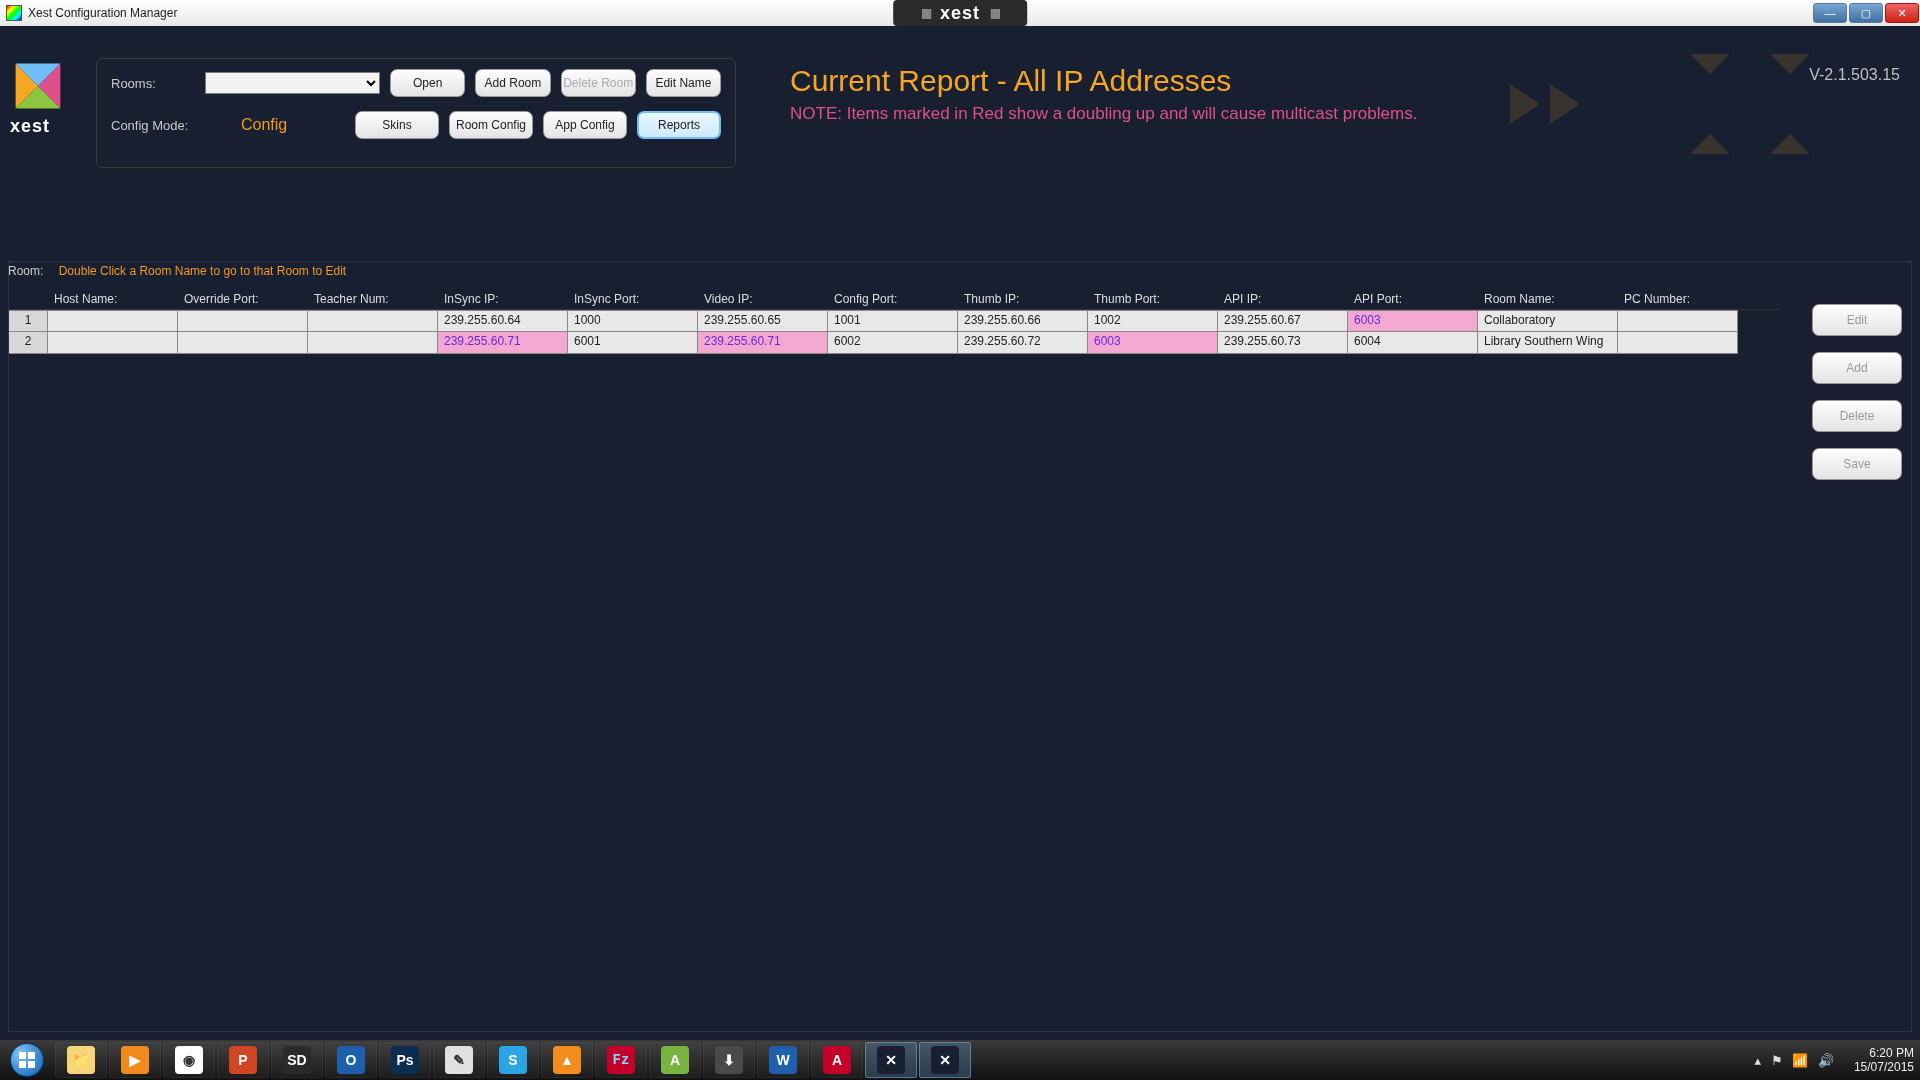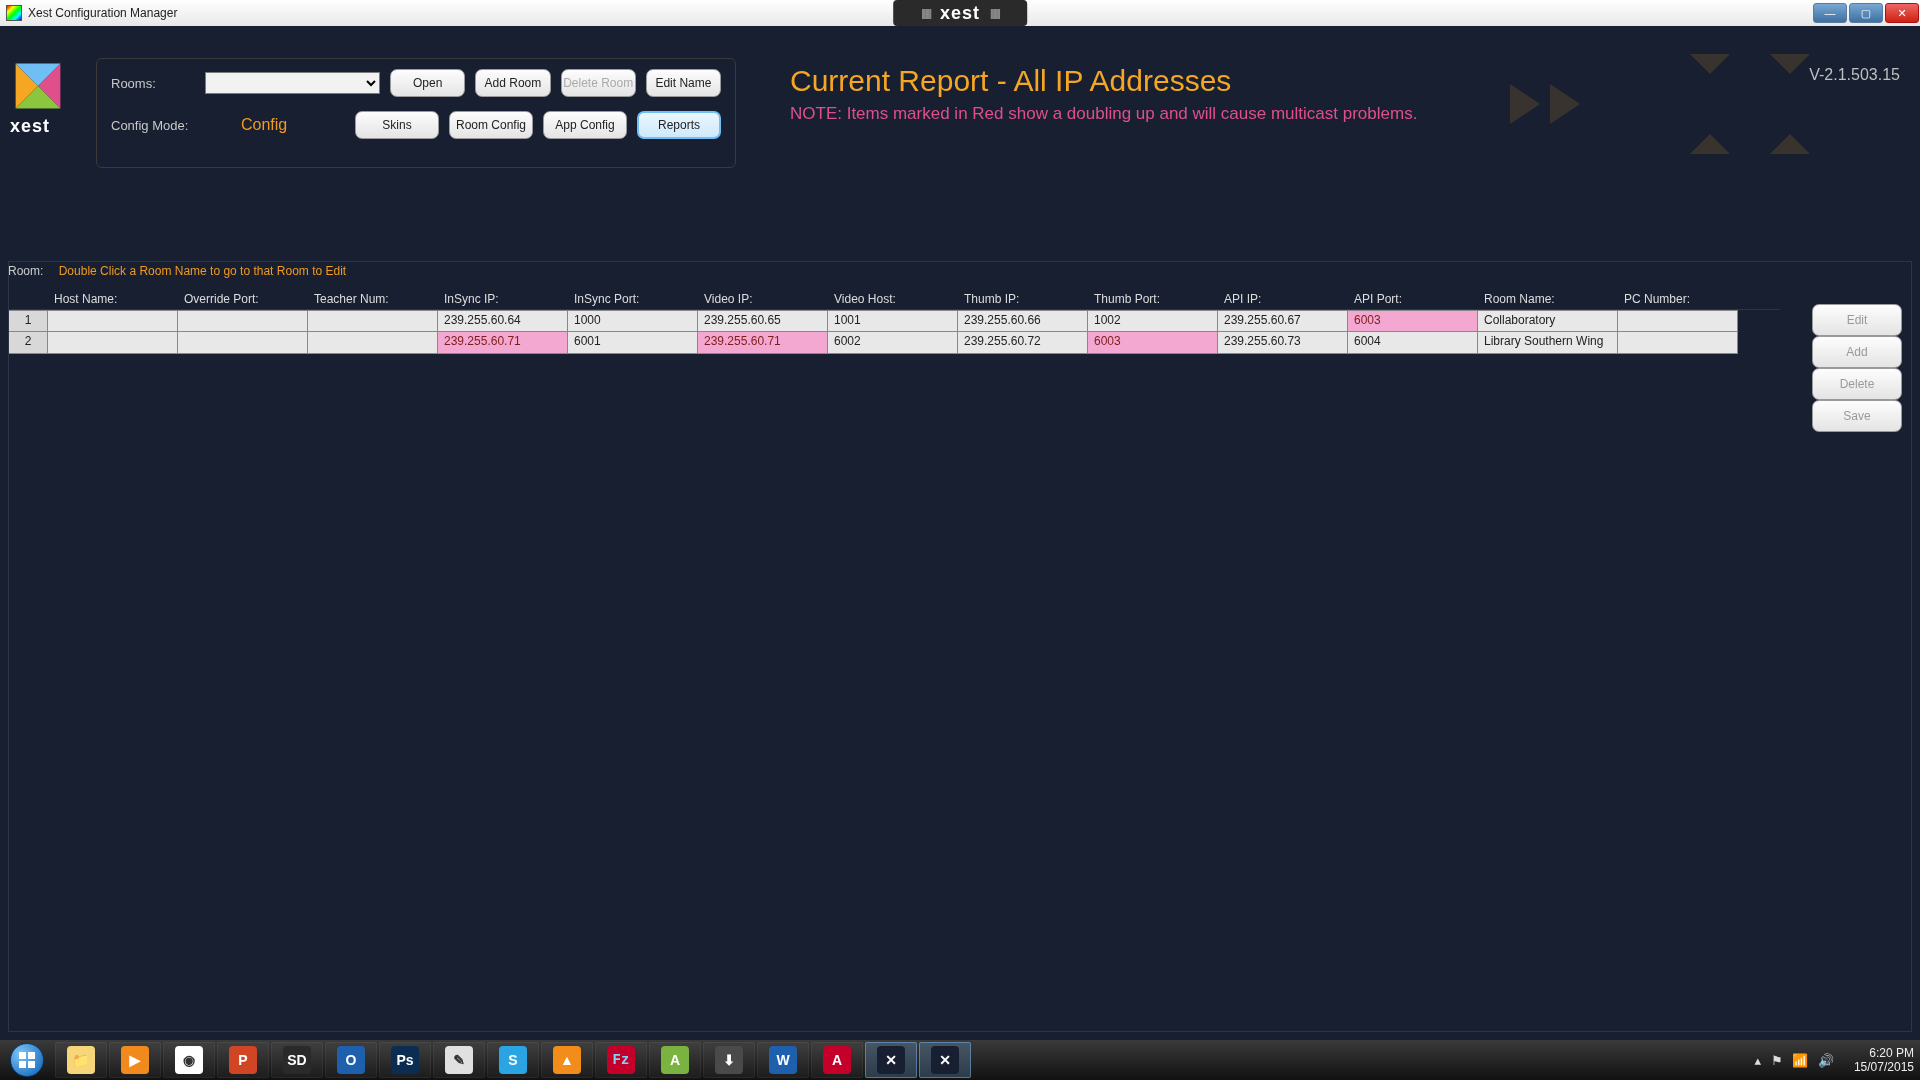--- a/index.html
+++ b/index.html
@@ -47,24 +47,24 @@
 .grid-body { position:absolute; left:8px; right:140px; top:284px; }
 .col { padding:0 6px; border-right:1px solid rgba(255,255,255,0); overflow:hidden; white-space:nowrap; }
 .c-idx { width:40px; }
 .c0 { width:130px; } .c1 { width:130px; } .c2 { width:130px; }
 .c3 { width:130px; } .c4 { width:130px; } .c5 { width:130px; }
 .c6 { width:130px; } .c7 { width:130px; } .c8 { width:130px; }
 .c9 { width:130px; } .c10 { width:130px; } .c11 { width:140px; } .c12 { width:120px; }
 .grid-row { display:flex; height:22px; font-size:12px; align-items:stretch; }
 .grid-row .cell { border:1px solid #888; border-top:none; border-left:none; background:#e8e8e8; color:#222; padding:2px 6px; overflow:hidden; white-space:nowrap;}
 .grid-row .cell.idx { background:#d8d8d8; text-align:center; }
-.grid-row .cell.hl { background:#f2a8d1; color:#7f1d1d; }
+.grid-row .cell.hl { background:#f2a8d1; color:#6d28d9; }
 .grid-row:first-child .cell { border-top:1px solid #888; }
 .grid-row .cell:first-child { border-left:1px solid #888; }
-.side-btns { position:absolute; right:18px; top:278px; width:90px; display:flex; flex-direction:column; gap:0;}
+.side-btns { position:absolute; right:18px; top:278px; width:90px; display:flex; flex-direction:column; gap:16px;}
 .side-btns .btn { width:90px; height:32px; margin:0; color:#9a9a9a; }
 
 
 .taskbar { position:absolute; bottom:0; left:0; right:0; height:40px; background:linear-gradient(#3a3a3a,#111); display:flex; align-items:center;}
 .start { width:54px; height:40px; display:flex; align-items:center; justify-content:center; cursor:pointer;}
 .start-orb { width:34px; height:34px; border-radius:50%; background:radial-gradient(circle at 30% 30%, #7fc4f5, #0a5db3); border:1px solid #053a72; display:flex; align-items:center; justify-content:center;}
 .tb-item { width:52px; height:36px; margin:0 1px; background:rgba(255,255,255,0.04); border:1px solid rgba(255,255,255,0.05); display:flex; align-items:center; justify-content:center; cursor:pointer; border-radius:2px;}
 .tb-item.active { background:rgba(120,180,240,0.25); border-color:rgba(120,180,240,0.5);}
 .tb-icon { width:28px; height:28px; border-radius:4px; display:flex; align-items:center; justify-content:center; font-size:14px; color:#fff; font-weight:bold;}
 .tray { margin-left:auto; display:flex; align-items:center; color:#eee; font-size:12px; padding-right:6px;}
@@ -144,21 +144,21 @@
   </div>
 
   <div class="grid-header">
     <div class="col c-idx"></div>
     <div class="col c0">Host Name:</div>
     <div class="col c1">Override Port:</div>
     <div class="col c2">Teacher Num:</div>
     <div class="col c3">InSync IP:</div>
     <div class="col c4">InSync Port:</div>
     <div class="col c5">Video IP:</div>
-    <div class="col c6">Video Host:</div>
+    <div class="col c6">Config Port:</div>
     <div class="col c7">Thumb IP:</div>
     <div class="col c8">Thumb Port:</div>
     <div class="col c9">API IP:</div>
     <div class="col c10">API Port:</div>
     <div class="col c11">Room Name:</div>
     <div class="col c12">PC Number:</div>
   </div>
 
   <div class="grid-body" id="grid-body">
       <div class="grid-row">

